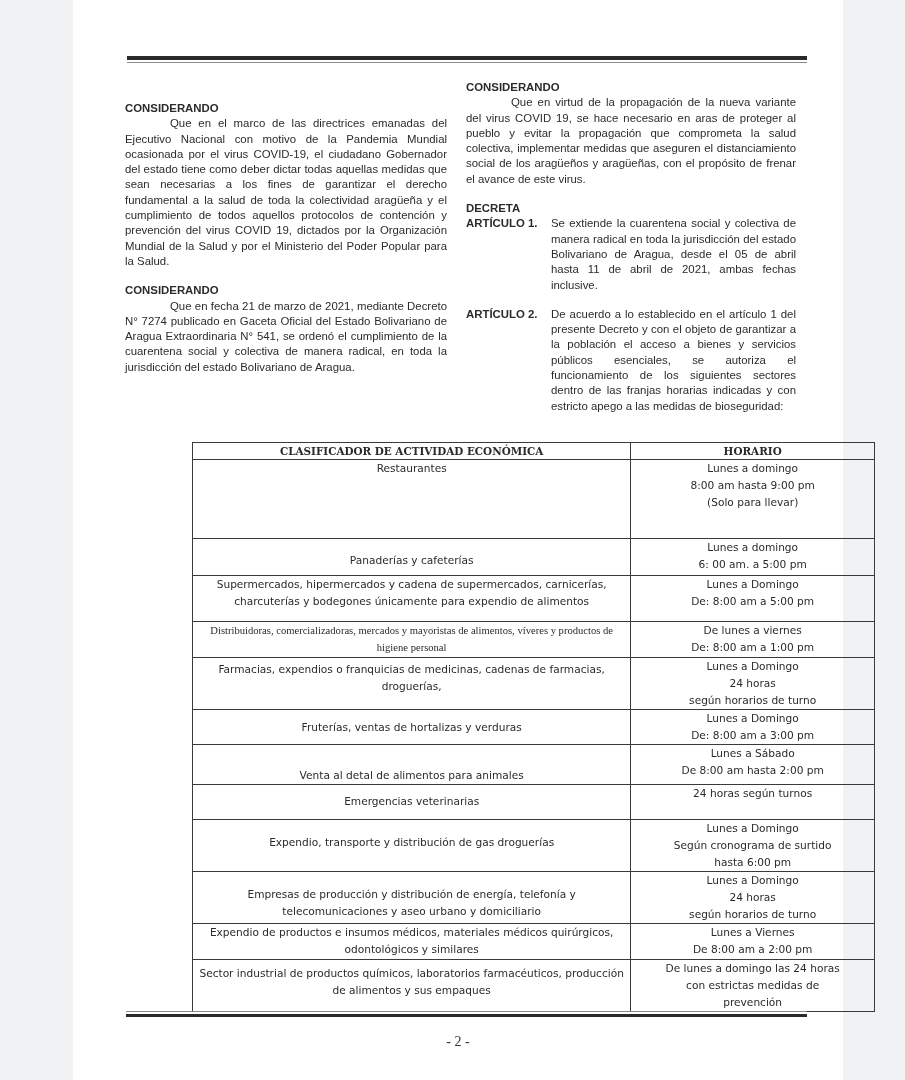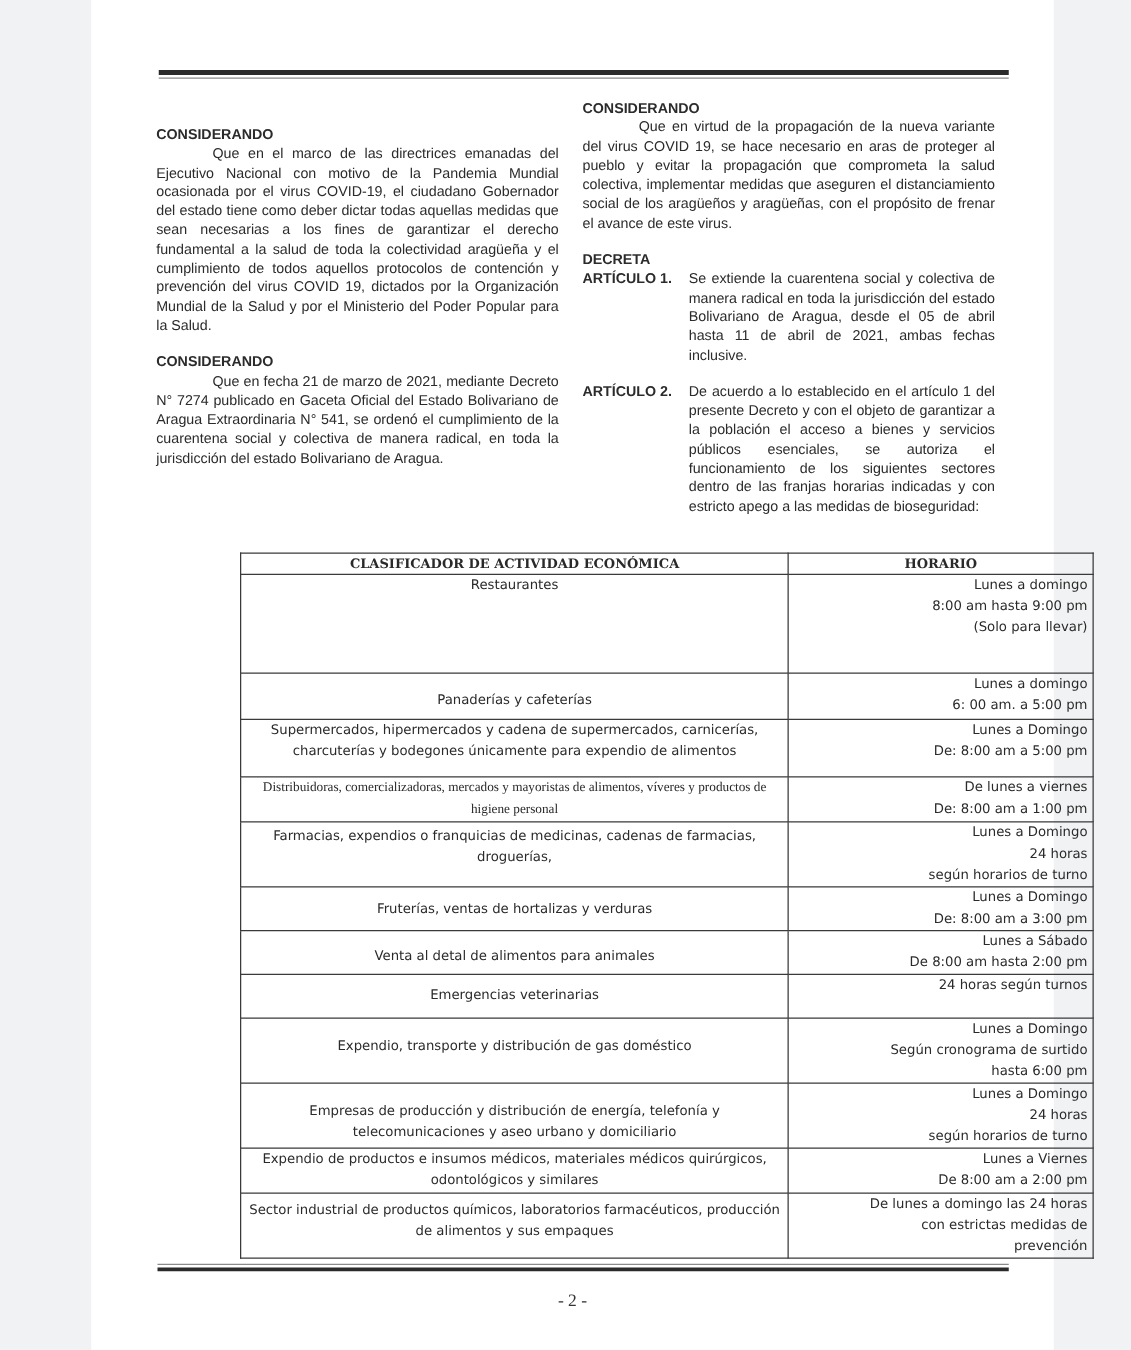--- a/index.html
+++ b/index.html
@@ -40,21 +40,21 @@
 
   .table-wrap { position: absolute; left: 95px; top: 442px; width: 683px; margin-left: 24px; }
   table {
     border-collapse: collapse; width: 100%;
     font-family: "DejaVu Sans", sans-serif; font-size: 10.6px; color: #2a2a2a;
   }
   td, th { border: 1px solid #3a3a3a; text-align: center; vertical-align: top; padding: 0 4px; line-height: 17px; }
   th { font-family: "DejaVu Serif", serif; font-weight: bold; font-size: 10.4px; line-height: 15px; padding-top: 1px; }
   td.act { width: 358px; vertical-align: top; }
   td.hor { width: 195px; }
-  .hl { display: block; text-align: right; }
+  .hl { display: block; }
   .page-number {
     position: absolute; left: 0; width: 770px; top: 1034px; text-align: center;
     font-family: "Liberation Serif", serif; font-size: 14px; color: #333;
   }
 </style>
 </head>
 <body>
 
 <div class="page">
 
@@ -135,34 +135,34 @@
             </td>
           </tr>
           <tr style="height: 35px;">
             <td class="act" style="padding-top: 9px;">Fruterías, ventas de hortalizas y verduras</td>
             <td class="hor">
               <span class="hl">Lunes a Domingo</span>
               <span class="hl">De: 8:00 am a 3:00 pm</span>
             </td>
           </tr>
           <tr style="height: 35px;">
-            <td class="act" style="padding-top: 12px;">Venta al detal de alimentos para animales</td>
+            <td class="act" style="padding-top: 22px;">Venta al detal de alimentos para animales</td>
             <td class="hor">
               <span class="hl">Lunes a Sábado</span>
               <span class="hl">De 8:00 am hasta 2:00 pm</span>
             </td>
           </tr>
           <tr style="height: 35px;">
             <td class="act" style="padding-top: 8px;">Emergencias veterinarias</td>
             <td class="hor">
               <span class="hl">24 horas según turnos</span>
             </td>
           </tr>
           <tr style="height: 52px;">
-            <td class="act" style="padding-top: 14px;">Expendio, transporte y distribución de gas doméstico</td>
+            <td class="act" style="padding-top: 14px;">Expendio, transporte y distribución de gas droguerías</td>
             <td class="hor">
               <span class="hl">Lunes a Domingo</span>
               <span class="hl">Según cronograma de surtido</span>
               <span class="hl">hasta 6:00 pm</span>
             </td>
           </tr>
           <tr style="height: 52px;">
             <td class="act" style="padding-top: 14px;">Empresas de producción y distribución de energía, telefonía y telecomunicaciones y aseo urbano y domiciliario</td>
             <td class="hor">
               <span class="hl">Lunes a Domingo</span>

